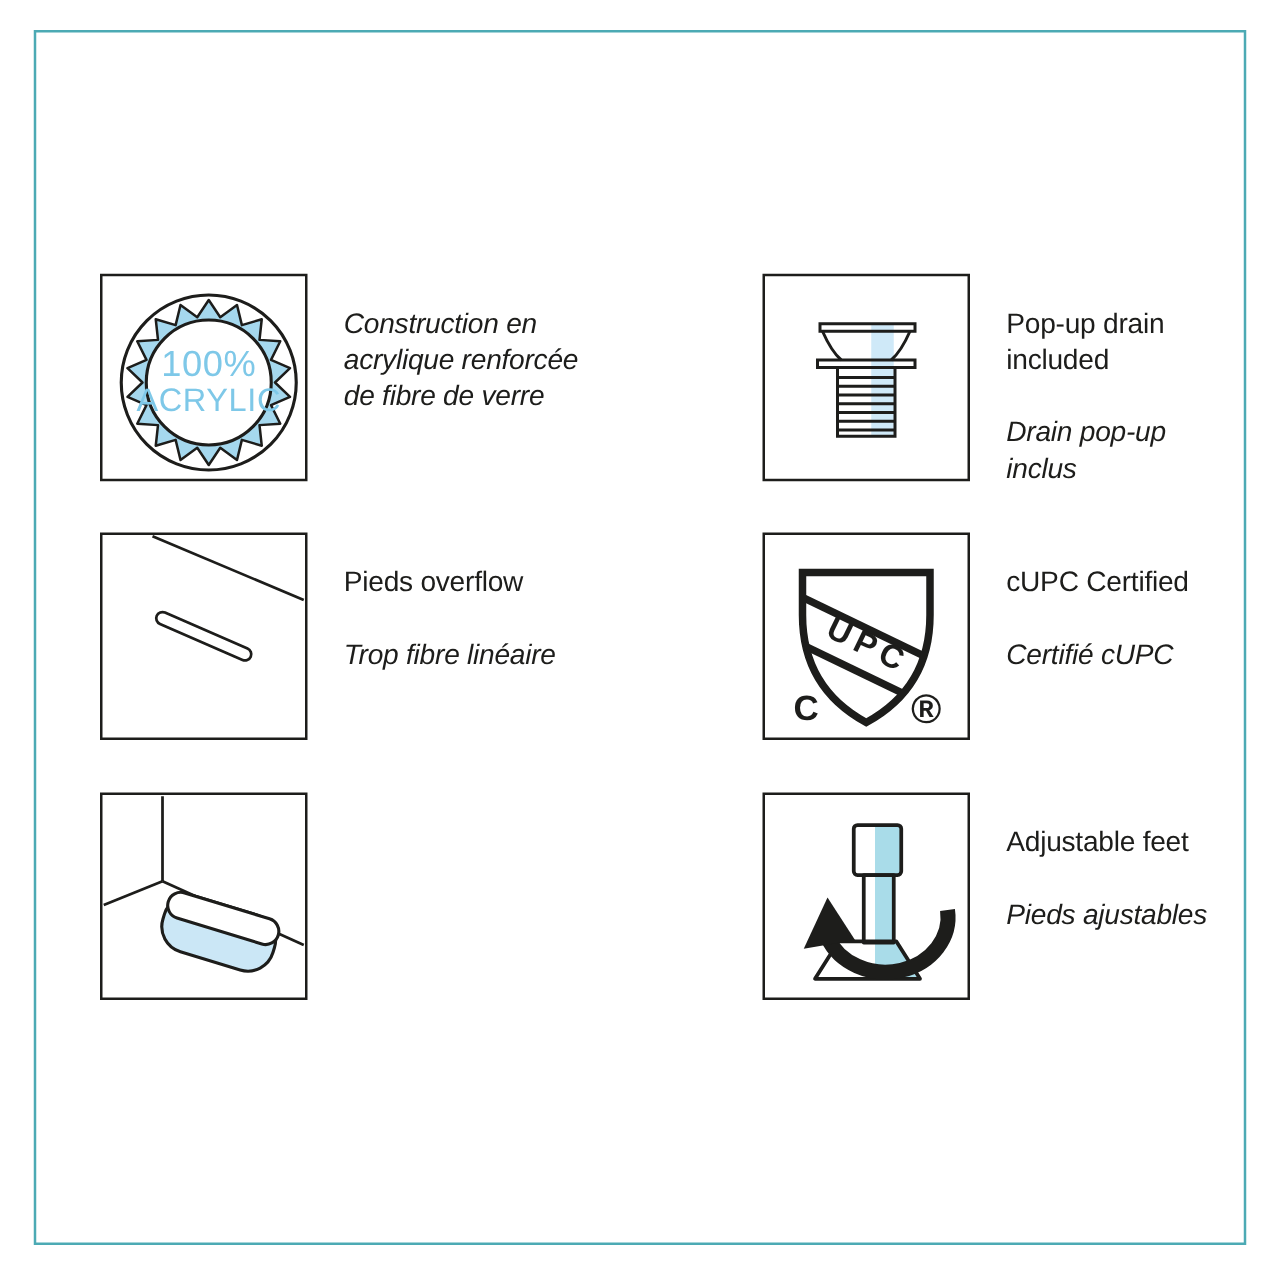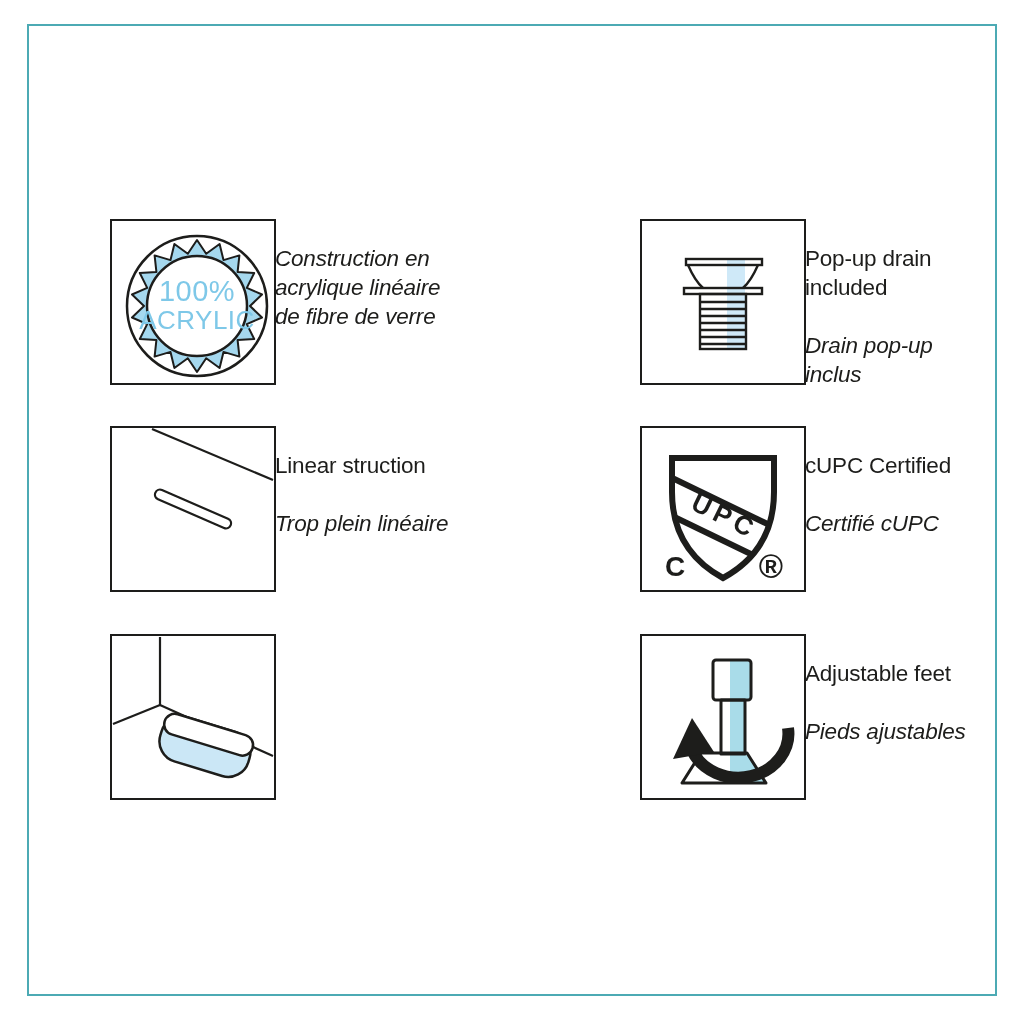--- a/index.html
+++ b/index.html
@@ -8,21 +8,21 @@
   .frame{position:absolute;left:27px;top:24px;width:966px;height:968px;
          border:2.5px solid #4caab4;}
   .feature{position:absolute;width:420px;height:200px;}
   .f1{left:80px;top:219px}
   .f2{left:610px;top:219px}
   .f3{left:80px;top:426px}
   .f4{left:610px;top:426px}
   .f5{left:80px;top:634px}
   .f6{left:610px;top:634px}
   .icon-box{position:absolute;left:0;top:0;width:166px;height:166px;
-            border:2px solid #1d1d1b;box-sizing:border-box;background:#fff;margin-left:30px;}
+            border:2px solid #1d1d1b;box-sizing:border-box;background:#fff;}
   .icon-box svg{display:block;}
   .feature-text{position:absolute;left:195px;top:-4px;width:238px;
                 font-size:22.5px;line-height:29px;letter-spacing:-0.2px;
                 white-space:pre-line;}
   .fr{font-style:italic;}
   .badge-t{text-anchor:middle;font-weight:400;letter-spacing:0.5px;}
   .badge-t1{font-size:29px;}
   .badge-t2{font-size:26px;}
   .upc-band{text-anchor:middle;font-size:26px;font-weight:700;letter-spacing:5px;fill:#1d1d1b;}
   .upc-c{text-anchor:middle;font-size:28px;font-weight:700;fill:#1d1d1b;}
@@ -39,21 +39,21 @@
     <svg width="162" height="162" viewBox="0 0 162 162">
       <circle cx="85" cy="85" r="70" fill="none" class="ink-stroke" stroke-width="2.5"></circle>
       <path id="rosette" class="ink-stroke" stroke-width="2" stroke-linejoin="round" fill="#a5d8ee" d="M85.0,19.0L94.2,32.8L107.6,23.0L111.5,39.1L127.4,34.4L125.6,50.9L142.2,52.0L134.8,66.9L150.0,73.5L138.0,85.0L150.0,96.5L134.8,103.1L142.2,118.0L125.6,119.1L127.4,135.6L111.5,130.9L107.6,147.0L94.2,137.2L85.0,151.0L75.8,137.2L62.4,147.0L58.5,130.9L42.6,135.6L44.4,119.1L27.8,118.0L35.2,103.1L20.0,96.5L32.0,85.0L20.0,73.5L35.2,66.9L27.8,52.0L44.4,50.9L42.6,34.4L58.5,39.1L62.4,23.0L75.8,32.8Z"></path>
       <circle cx="85" cy="85" r="50" fill="#ffffff" class="ink-stroke" stroke-width="2.5"></circle>
       <text x="85" y="80" class="badge-t badge-t1" fill="#7ec8e8">100%</text>
       <text x="85" y="108" class="badge-t badge-t2" fill="#7ec8e8">ACRYLIC</text>
     </svg>
   </div>
   <div class="feature-text">
     <div class="fr">Construction en
-acrylique linéaire
+acrylique renforcée
 de fibre de verre</div>
   </div>
 </div>
 
 <div class="feature f2">
   <div class="icon-box">
     <svg width="162" height="162" viewBox="0 0 162 162">
       <defs>
         <clipPath id="clip-drain">
           <rect x="44" y="38" width="76" height="6"></rect>
@@ -83,22 +83,22 @@
 </div>
 
 <div class="feature f3">
   <div class="icon-box">
     <svg width="162" height="162" viewBox="0 0 162 162">
       <line x1="40" y1="1" x2="161" y2="52" class="ink-stroke" stroke-width="2.2"></line>
       <rect x="-41" y="-5" width="82" height="10" rx="5" transform="translate(81,81) rotate(23.5)" fill="#ffffff" class="ink-stroke" stroke-width="2.2"></rect>
     </svg>
   </div>
   <div class="feature-text">
-    <div class="en">Linear struction</div>
-    <div class="fr">Trop plein linéaire</div>
+    <div class="en">Pieds overflow</div>
+    <div class="fr">Trop fibre linéaire</div>
   </div>
 </div>
 
 <div class="feature f4">
   <div class="icon-box">
     <svg width="162" height="162" viewBox="0 0 162 162">
       <defs>
         <clipPath id="clip-shield">
           <path d="M30,30 H132 V64 C132,104 114,132 81,150 C48,132 30,104 30,64 Z"></path>
         </clipPath>

